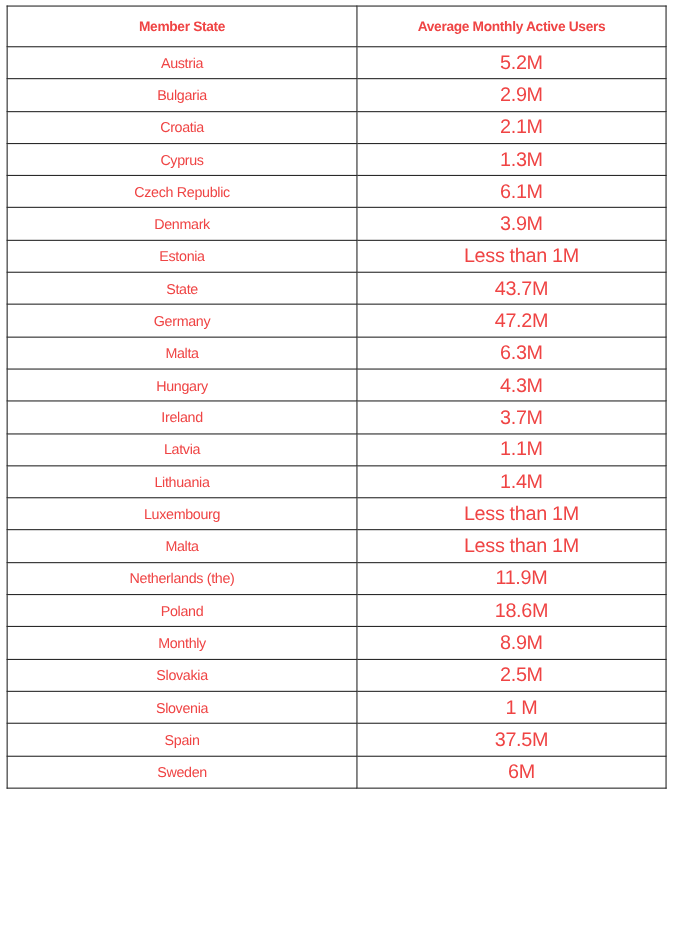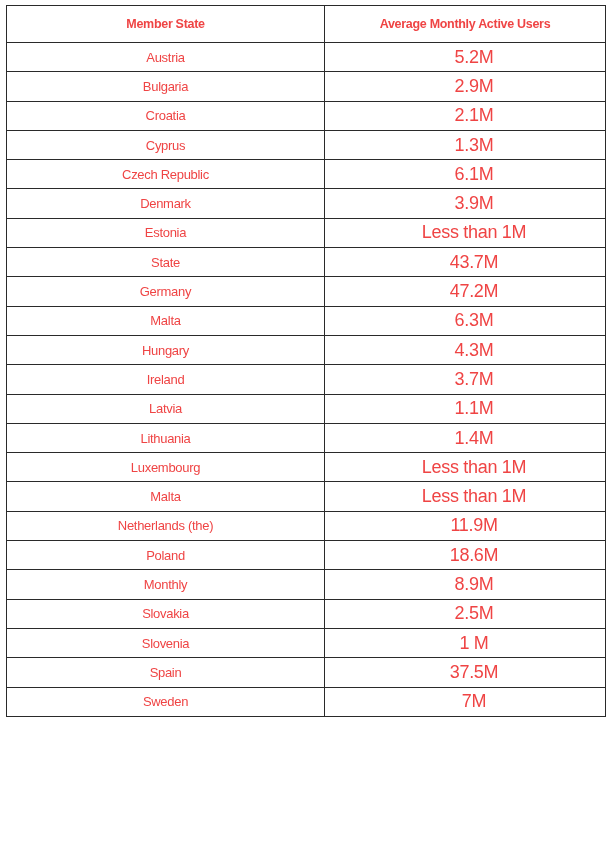--- a/index.html
+++ b/index.html
@@ -119,16 +119,16 @@
       <tr>
         <td>Slovenia</td>
         <td class="val">1 M</td>
       </tr>
       <tr>
         <td>Spain</td>
         <td class="val">37.5M</td>
       </tr>
       <tr>
         <td>Sweden</td>
-        <td class="val">7M</td>
+        <td class="val">6M</td>
       </tr>
     </tbody>
 </table>
 
 </body></html>

